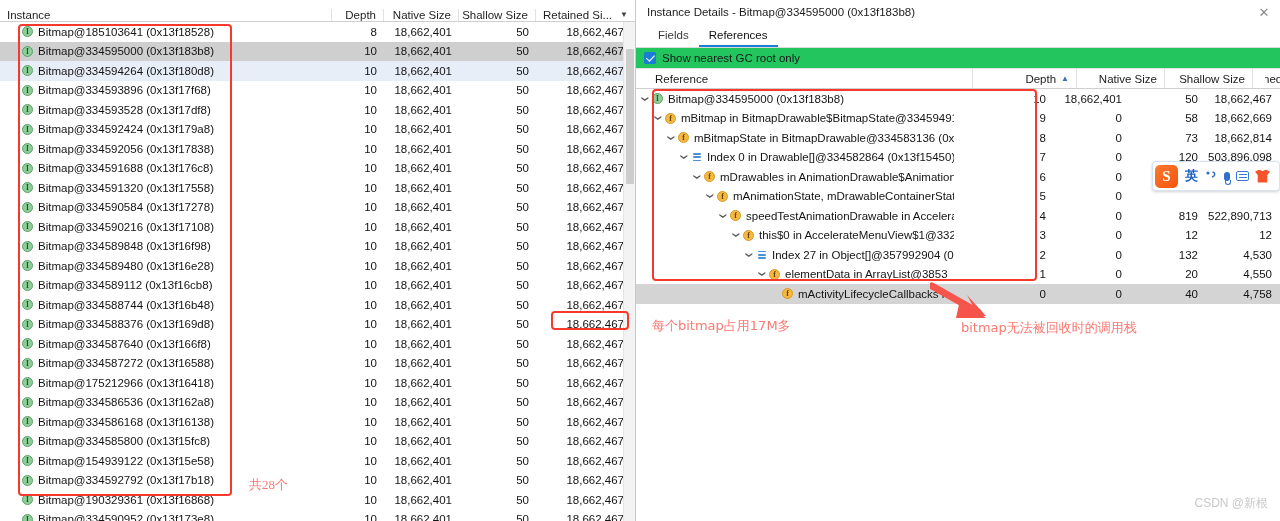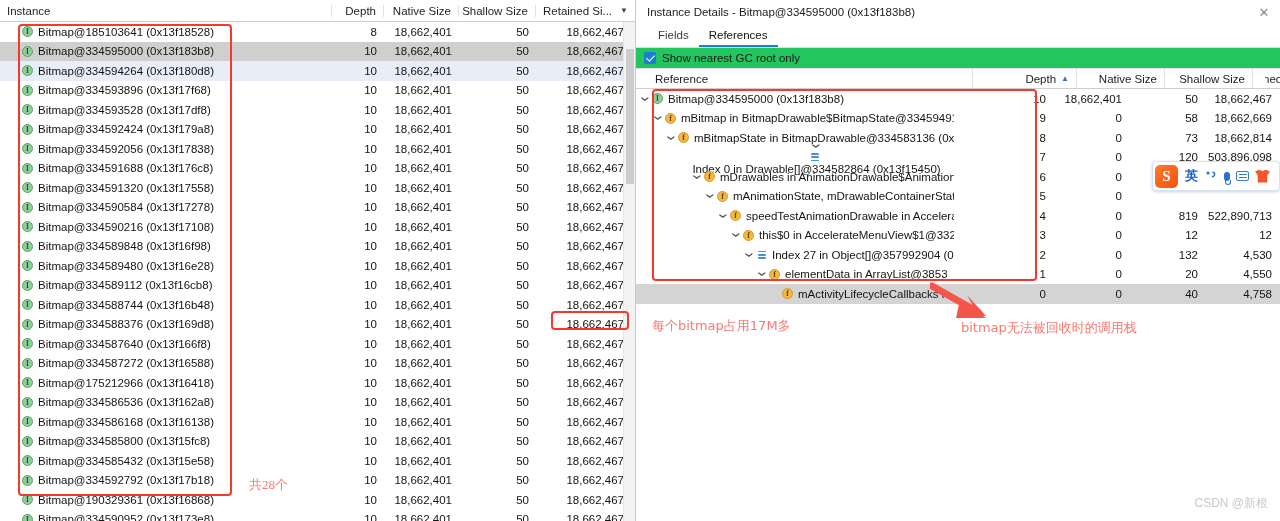--- a/index.html
+++ b/index.html
@@ -19,21 +19,21 @@
   #left-panel {
     position: relative;
     width: 636px; height: 521px;
     background: #ffffff;
     border-right: 1px solid #c8c8c8;
     overflow: hidden;
   }
   .lp-header {
     height: 22px;
     display: flex;
-    align-items: center;
+    align-items: flex-end;
     background: #ffffff;
     border-bottom: 1px solid #cfcfcf;
     font-size: 11.5px;
     color: #1f1f1f;
   }
   .lp-header .hcell {
     display: flex; align-items: center;
     border-right: 1px solid #e2e2e2;
     padding: 0 7px;
     white-space: nowrap;
@@ -711,21 +711,21 @@
           <div class="c num c-shallow">
             <span>50</span>
           </div>
           <div class="c num c-retained">
             <span>18,662,467</span>
           </div>
         </div>
         <div class="row">
           <div class="c name">
             <span class="inst-ico">I</span>
-            <span>Bitmap@334585432 (0x13f15e58)</span>
+            <span>Bitmap@154939122 (0x13f15e58)</span>
           </div>
           <div class="c num c-depth">
             <span>10</span>
           </div>
           <div class="c num c-native">
             <span>18,662,401</span>
           </div>
           <div class="c num c-shallow">
             <span>50</span>
           </div>
@@ -882,21 +882,21 @@
             <span>0</span>
           </div>
           <div class="c num c-shallow2">
             <span>73</span>
           </div>
           <div class="c num c-retained2">
             <span>18,662,814</span>
           </div>
         </div>
         <div class="trow">
-          <div class="c ref" style="padding-left: 43px; flex-direction: column;">
+          <div class="c ref" style="padding-left: 43px;">
             <span class="twisty" style="transform: rotate(90deg);">❯</span>
             <span class="ico-arr">
               <i></i>
               <i></i>
               <i></i>
             </span>
             <span class="lbl">Index 0 in Drawable[]@334582864 (0x13f15450)</span>
           </div>
           <div class="c num c-depth2">
             <span>7</span>

